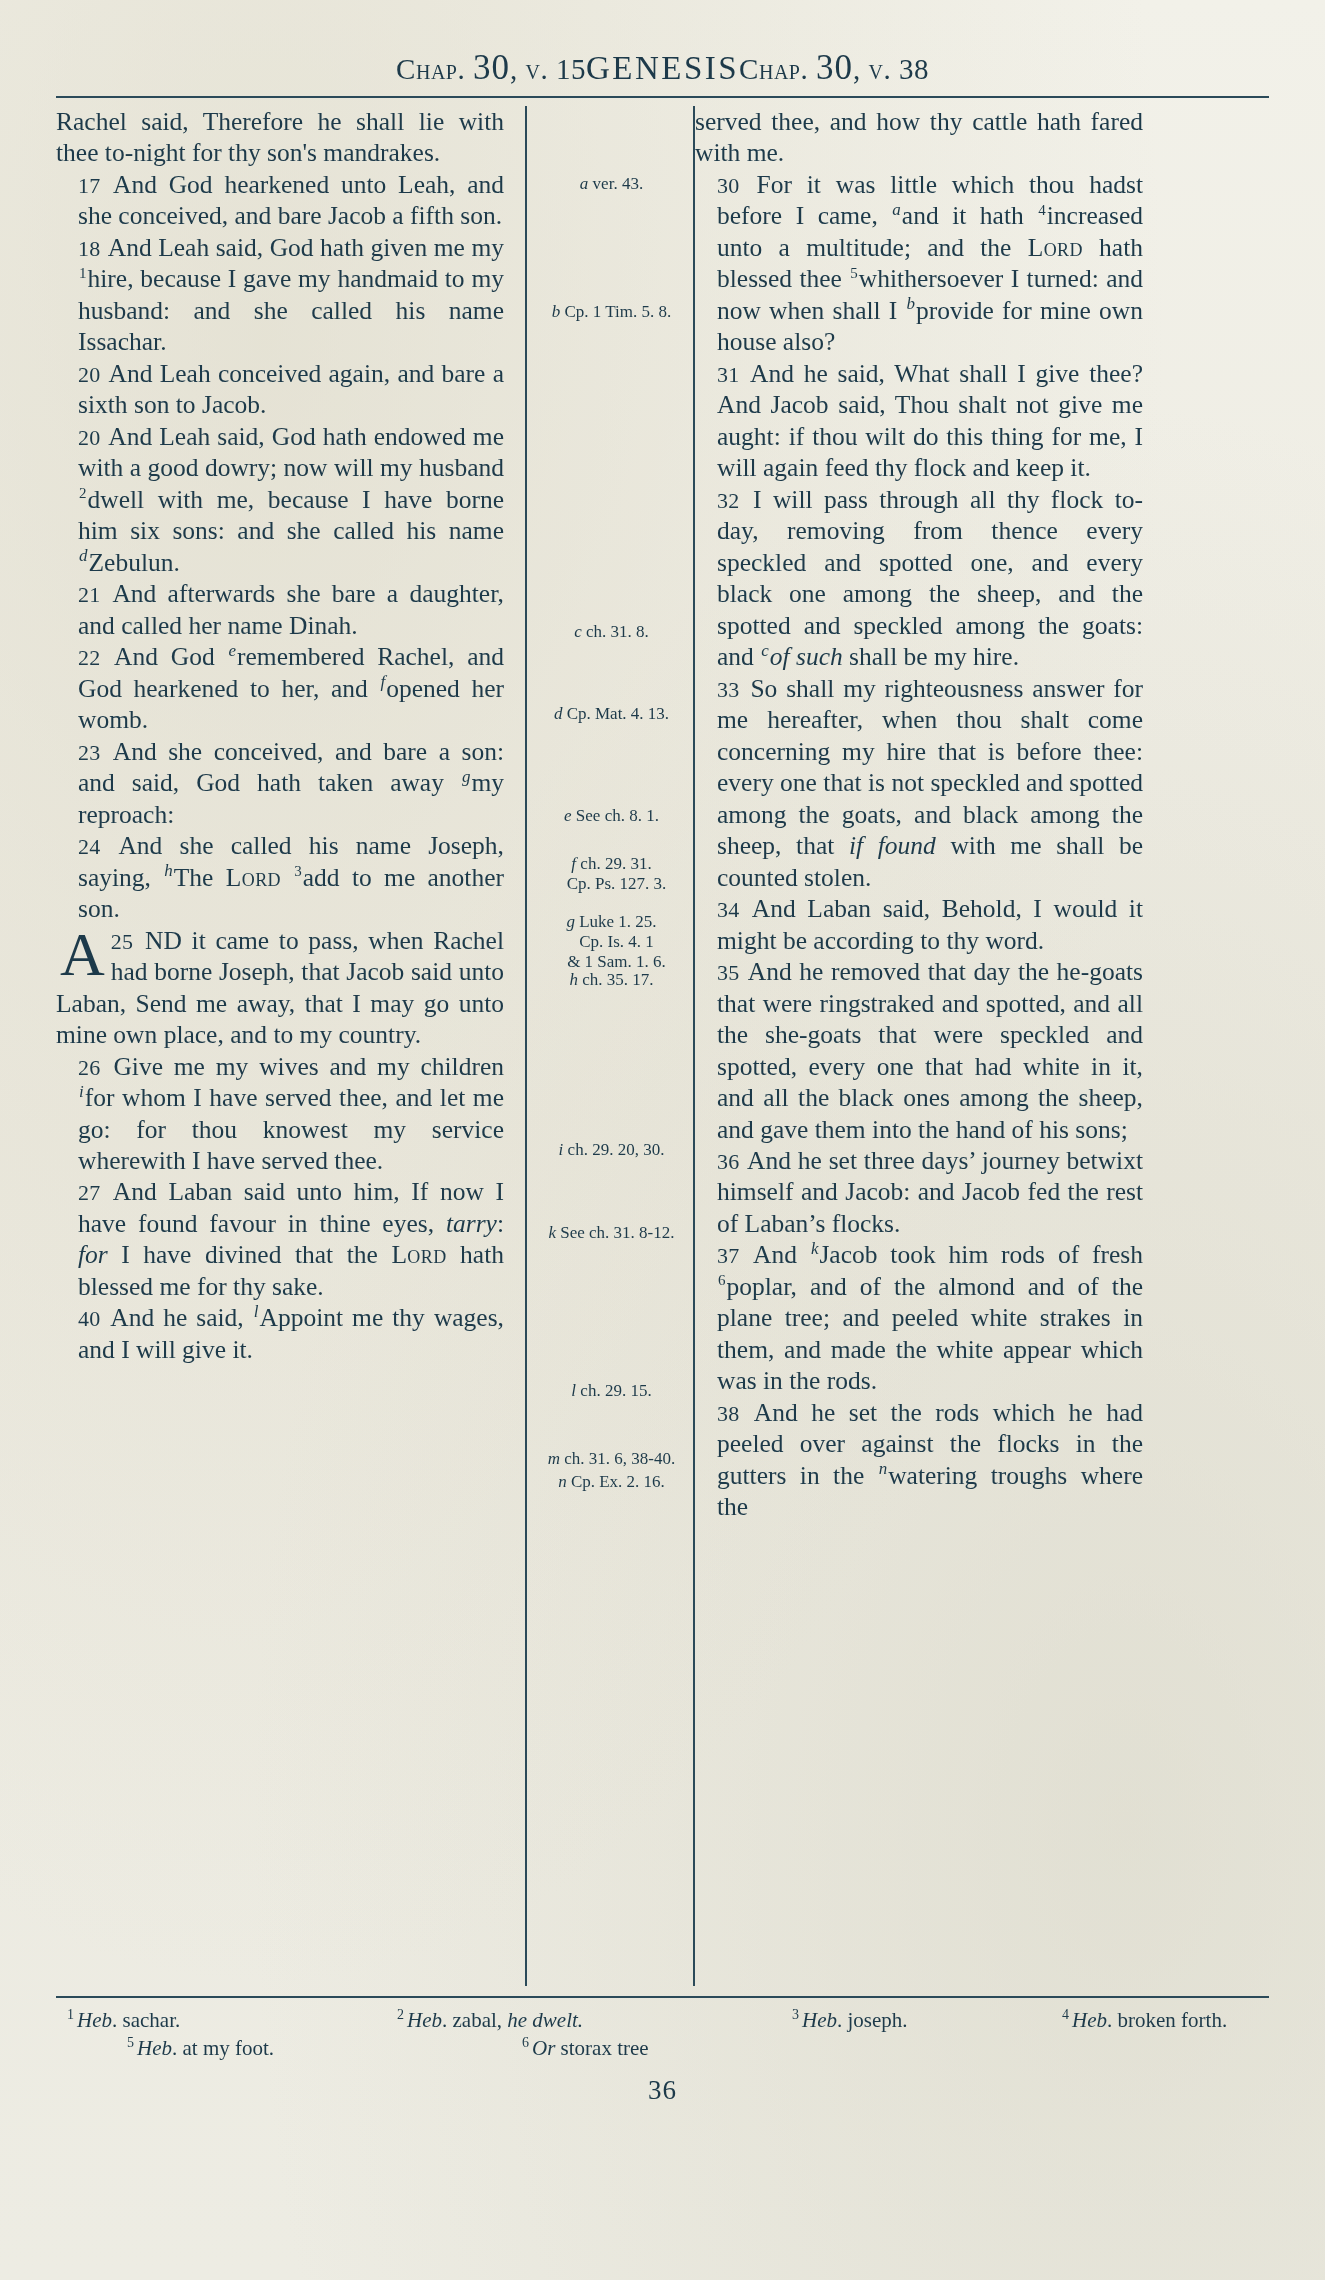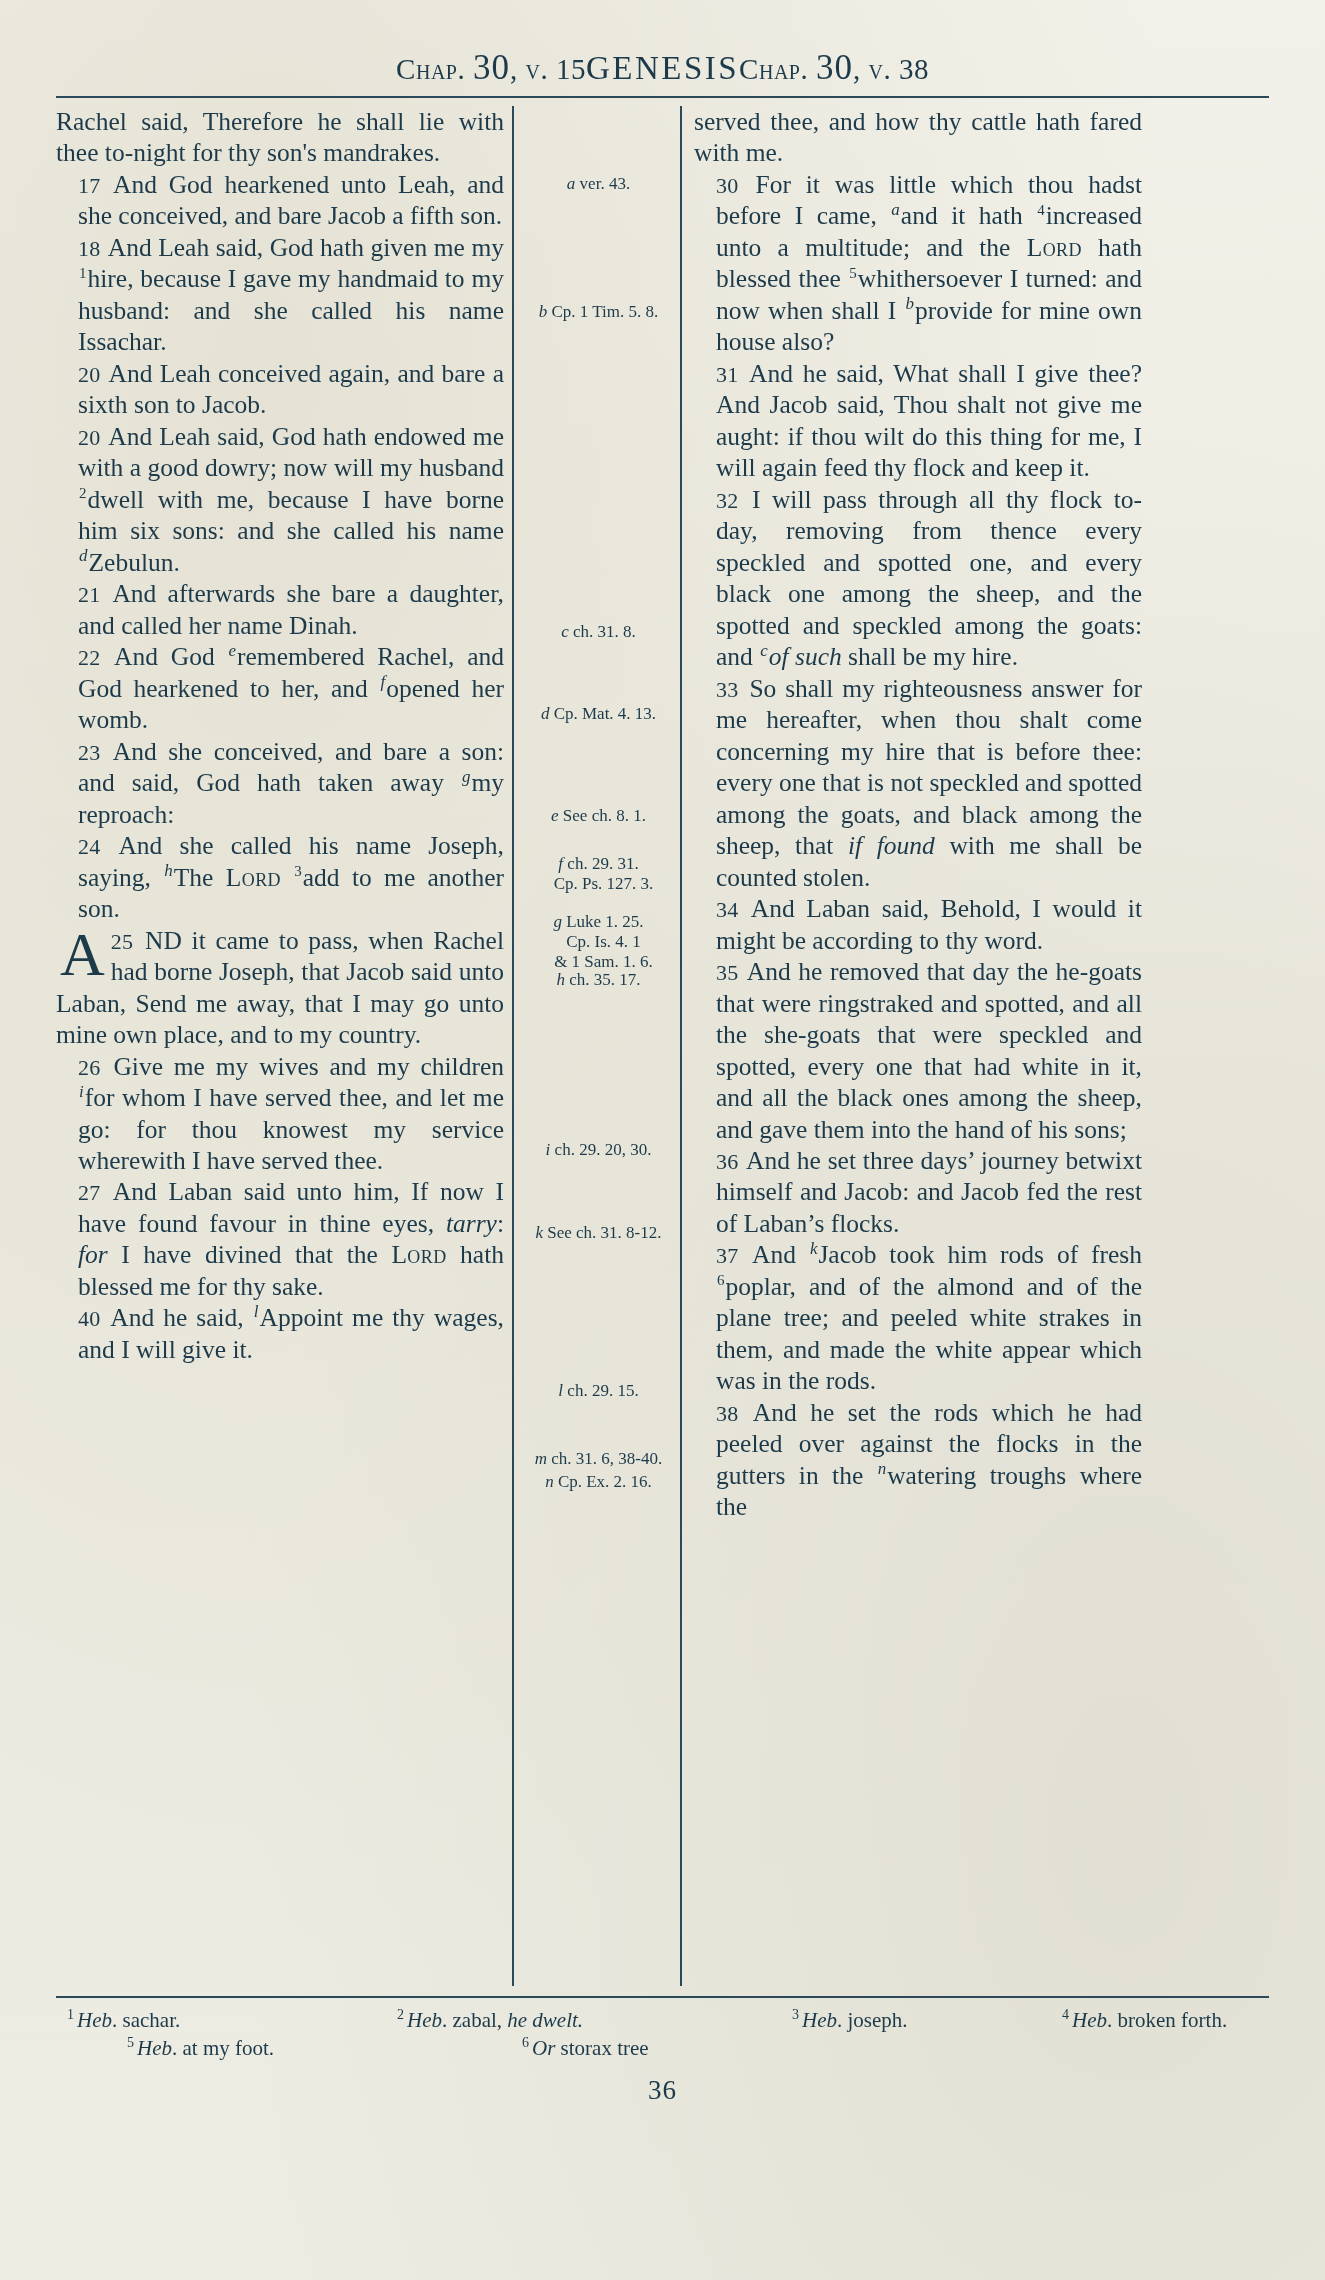--- a/index.html
+++ b/index.html
@@ -60,22 +60,22 @@
     height: 1880px;
   }
   .col {
     width: 448px;
     font-size: 25.5px;
     line-height: 1.235;
     text-align: justify;
     text-justify: inter-word;
     hyphens: manual;
   }
-  .col.left { padding-right: 8px; }
-  .col.right { padding-left: 12px; }
+  .col.left { padding-right: 21px; }
+  .col.right { }
   .center-notes {
     width: 170px;
     flex: 0 0 170px;
     border-left: 2px solid #2b4a59;
     border-right: 2px solid #2b4a59;
     font-size: 17px;
     line-height: 1.18;
     padding: 4px 7px 0 9px;
     box-sizing: border-box;
     position: relative;

